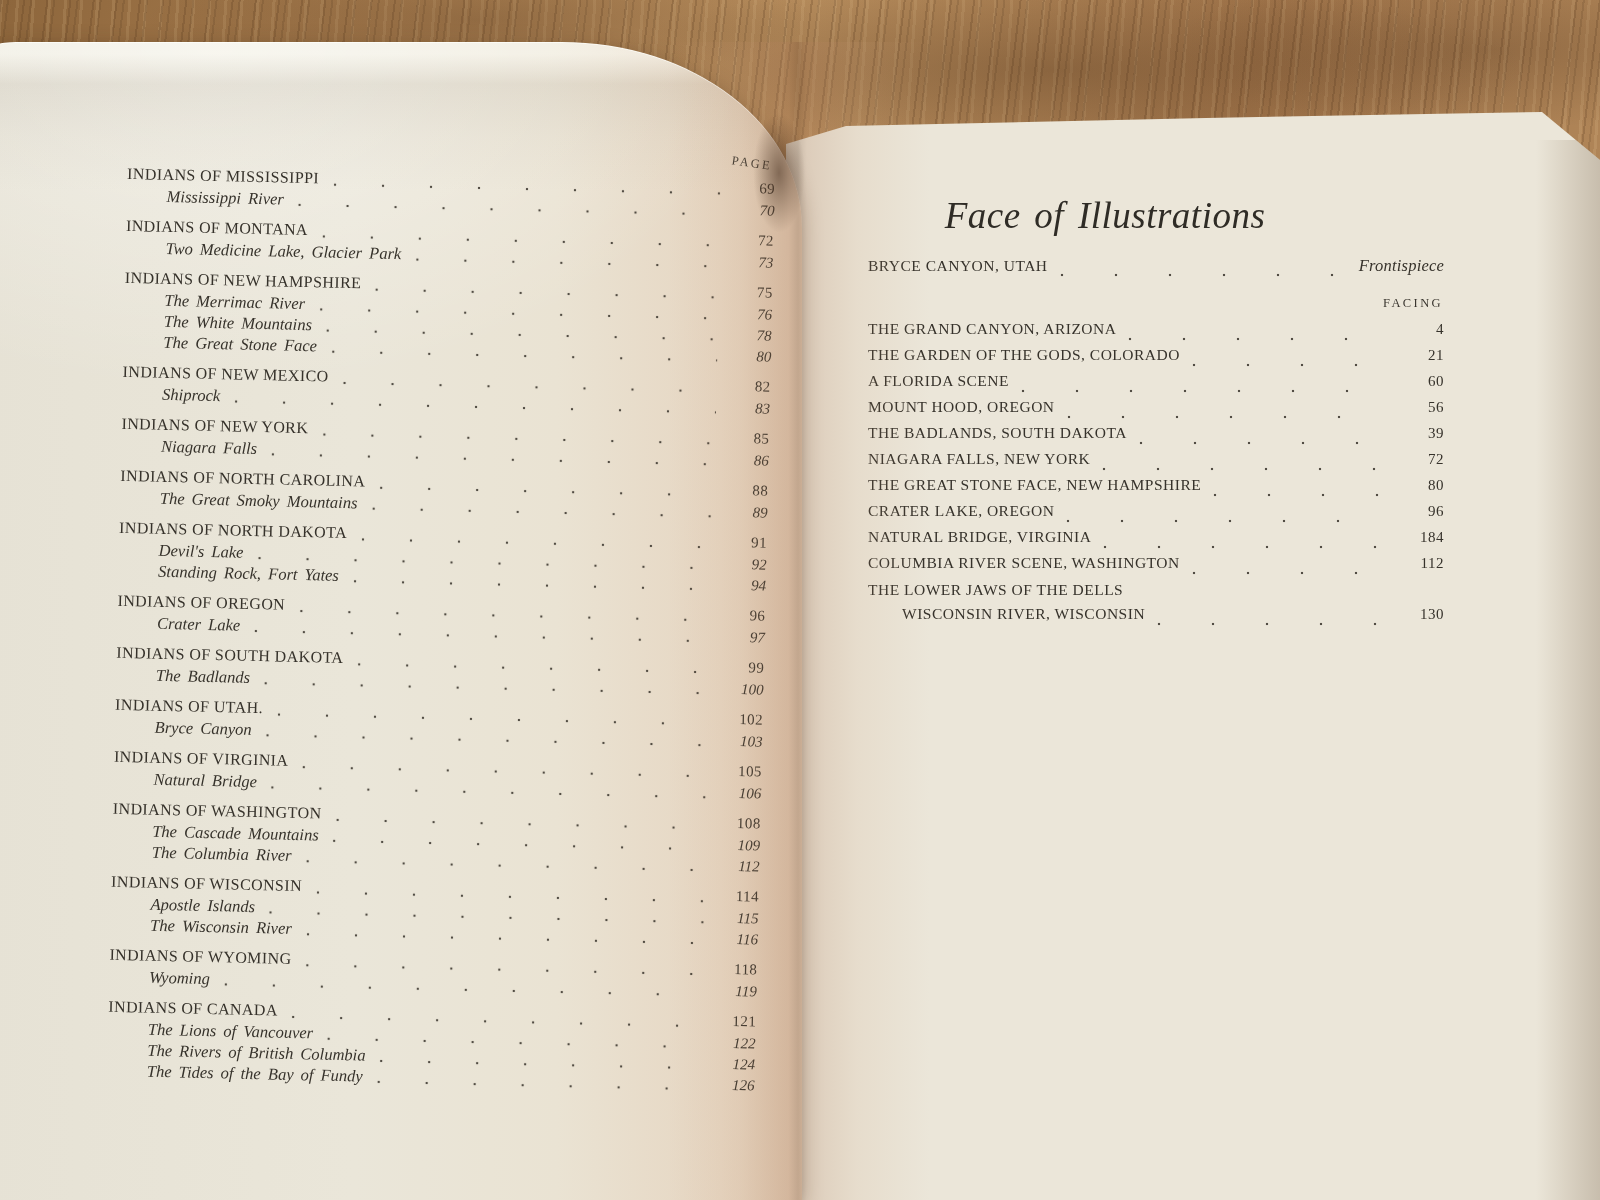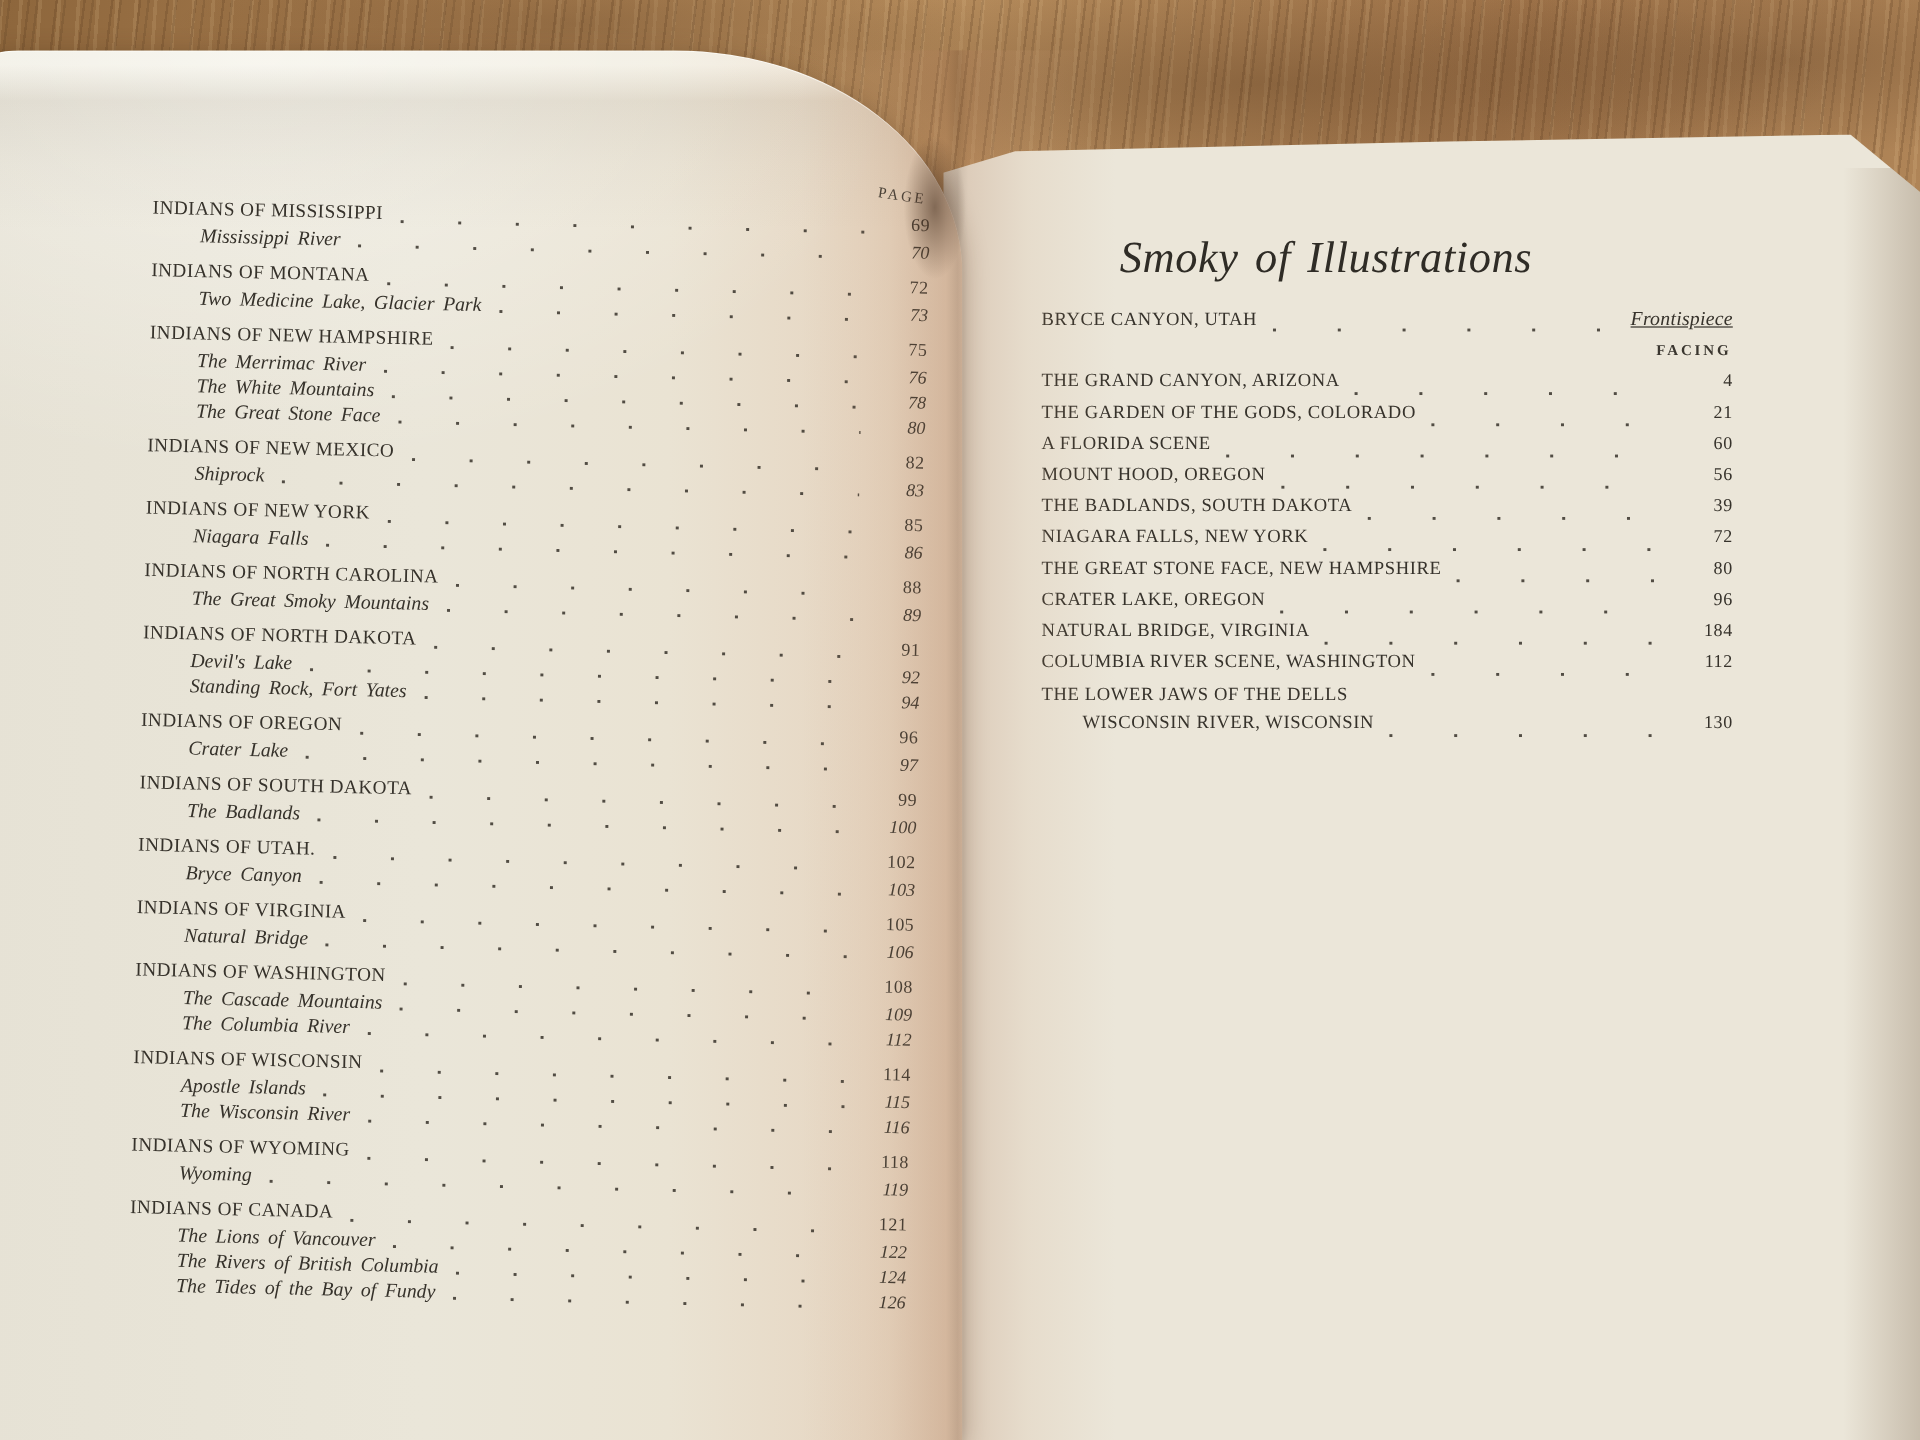--- a/index.html
+++ b/index.html
@@ -52,35 +52,35 @@
   .lead{flex:1 1 auto;align-self:flex-end;height:4px;margin:0 8px 4px 14px;background-repeat:repeat-x;
     background-image:radial-gradient(circle at 2px 2px, rgba(55,50,42,0.85) 1.25px, rgba(55,50,42,0) 1.6px);
     background-size:48px 4px;}
   .num{flex:none;width:46px;text-align:right;font-size:15px;font-variant-numeric:oldstyle-nums;}
   
   .rp-title{position:absolute;left:905px;top:194px;width:400px;text-align:center;font-style:italic;font-size:37px;color:#2f2c26;letter-spacing:0.5px;word-spacing:4px;}
   .ill{position:absolute;left:868px;top:256px;width:576px;color:#36322b;}
   .ill .row{height:26px;font-size:15.5px;letter-spacing:0.5px;}
   .ill .lead{background-size:54px 4px;margin:0 6px 5px 12px;}
   .ill .num{width:56px;font-size:15px;}
-  .frontis{flex:none;width:auto;font-style:italic;font-size:16.5px;letter-spacing:0.2px;text-align:right;text-decoration:underline;}
-  .facing-row{height:24px;margin-top:3px;text-align:right;font-size:12.5px;letter-spacing:2.4px;color:#3a362f;padding-right:1px;font-weight:bold;}
+  .frontis{flex:none;width:auto;font-style:italic;font-size:16.5px;letter-spacing:0.2px;text-align:right;}
+  .facing-row{height:24px;margin-top:14px;text-align:right;font-size:12.5px;letter-spacing:2.4px;color:#3a362f;padding-right:1px;}
   .two-line-t{height:24px;font-size:15.5px;letter-spacing:0.5px;display:flex;align-items:baseline;margin-top:1px;}
   .two-line-b{padding-left:34px;height:25px;}
 </style>
 </head>
 <body>
 
 <div class="scene">
 
   <div class="page page-right">
     <div class="fore-edge"></div>
   </div>
 
-  <div class="rp-title">Smoky of Illustrations</div>
+  <div class="rp-title">Face of Illustrations</div>
 
   <div class="ill">
     <div class="row">
         <span>BRYCE CANYON, UTAH</span>
         <span class="lead"></span>
         <span class="frontis">Frontispiece</span>
       </div>
     <div class="facing-row">FACING</div>
     <div class="row">
         <span>THE GRAND CANYON, ARIZONA</span>

